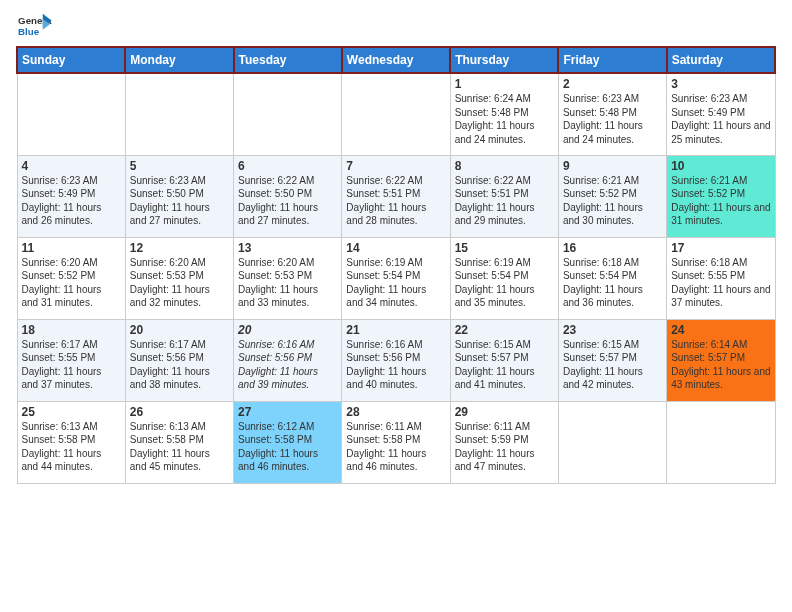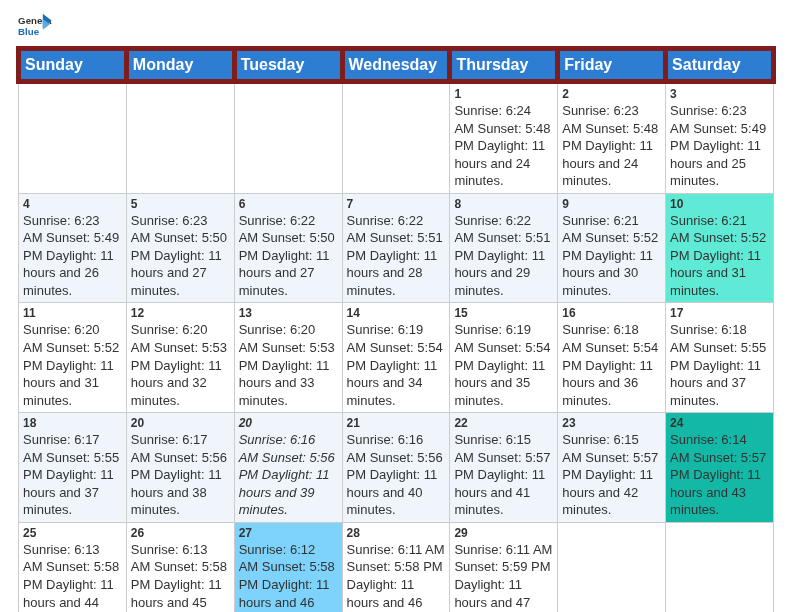--- a/index.html
+++ b/index.html
@@ -44,43 +44,43 @@
       color: #555;
     }
     table {
       width: 100%;
       border-collapse: collapse;
       table-layout: fixed;
     }
     th {
       background-color: #2d7dd2;
       color: #fff;
-      font-size: 16px;
+      font-size: 12px;
       font-weight: bold;
       padding: 5px 4px;
       text-align: left;
-      border: 5px solid #7f1d1d;
+      border: 2px solid #7f1d1d;
     }
     td {
       border: 1px solid #ccc;
       vertical-align: top;
       padding: 3px 4px;
       font-size: 10px;
       color: #333;
       height: 82px;
     }
     .day-num {
       font-size: 12px;
       font-weight: bold;
       color: #333;
       display: block;
       margin-bottom: 1px;
     }
     .day-info {
-      font-size: 13px;
+      font-size: 10px;
       color: #333;
       line-height: 1.35;
     }
     tr:nth-child(even) td {
       background-color: #f5f8fc;
     }
     tr:nth-child(odd) td {
       background-color: #fff;
     }
     .empty-cell {
@@ -261,21 +261,21 @@
             <div class="day-info">Sunrise: 6:15 AM
 Sunset: 5:57 PM
 Daylight: 11 hours and 41 minutes.</div>
           </td>
           <td style="background-color: rgb(240, 245, 251);">
             <span class="day-num">23</span>
             <div class="day-info">Sunrise: 6:15 AM
 Sunset: 5:57 PM
 Daylight: 11 hours and 42 minutes.</div>
           </td>
-          <td style="background-color: #14b8a6;">
+          <td style="background-color: #f97316;">
             <span class="day-num">24</span>
             <div class="day-info">Sunrise: 6:14 AM
 Sunset: 5:57 PM
 Daylight: 11 hours and 43 minutes.</div>
           </td>
         </tr>
         <tr>
           <td style="background-color: rgb(255, 255, 255);">
             <span class="day-num">25</span>
             <div class="day-info">Sunrise: 6:13 AM

